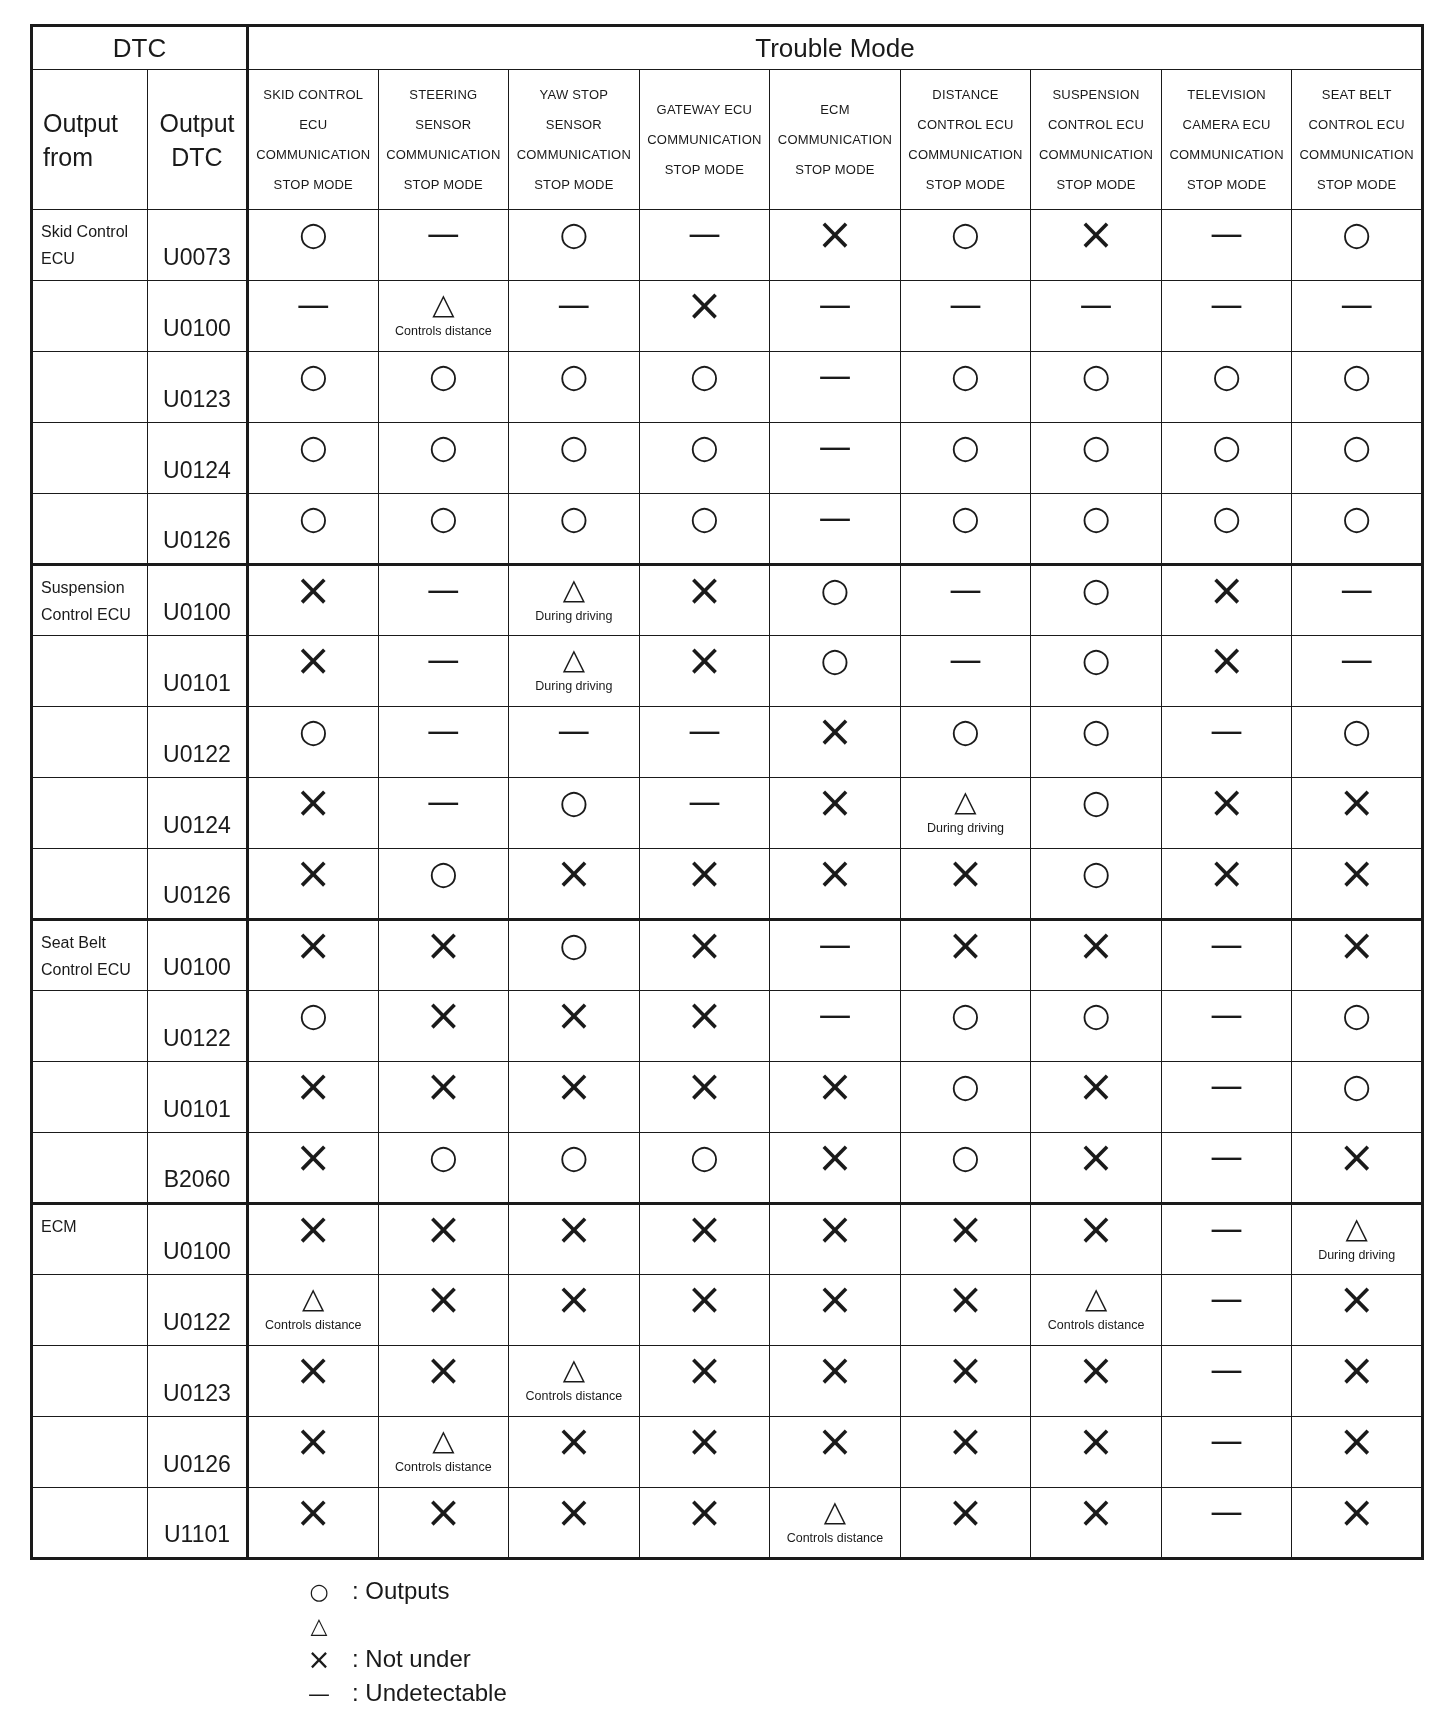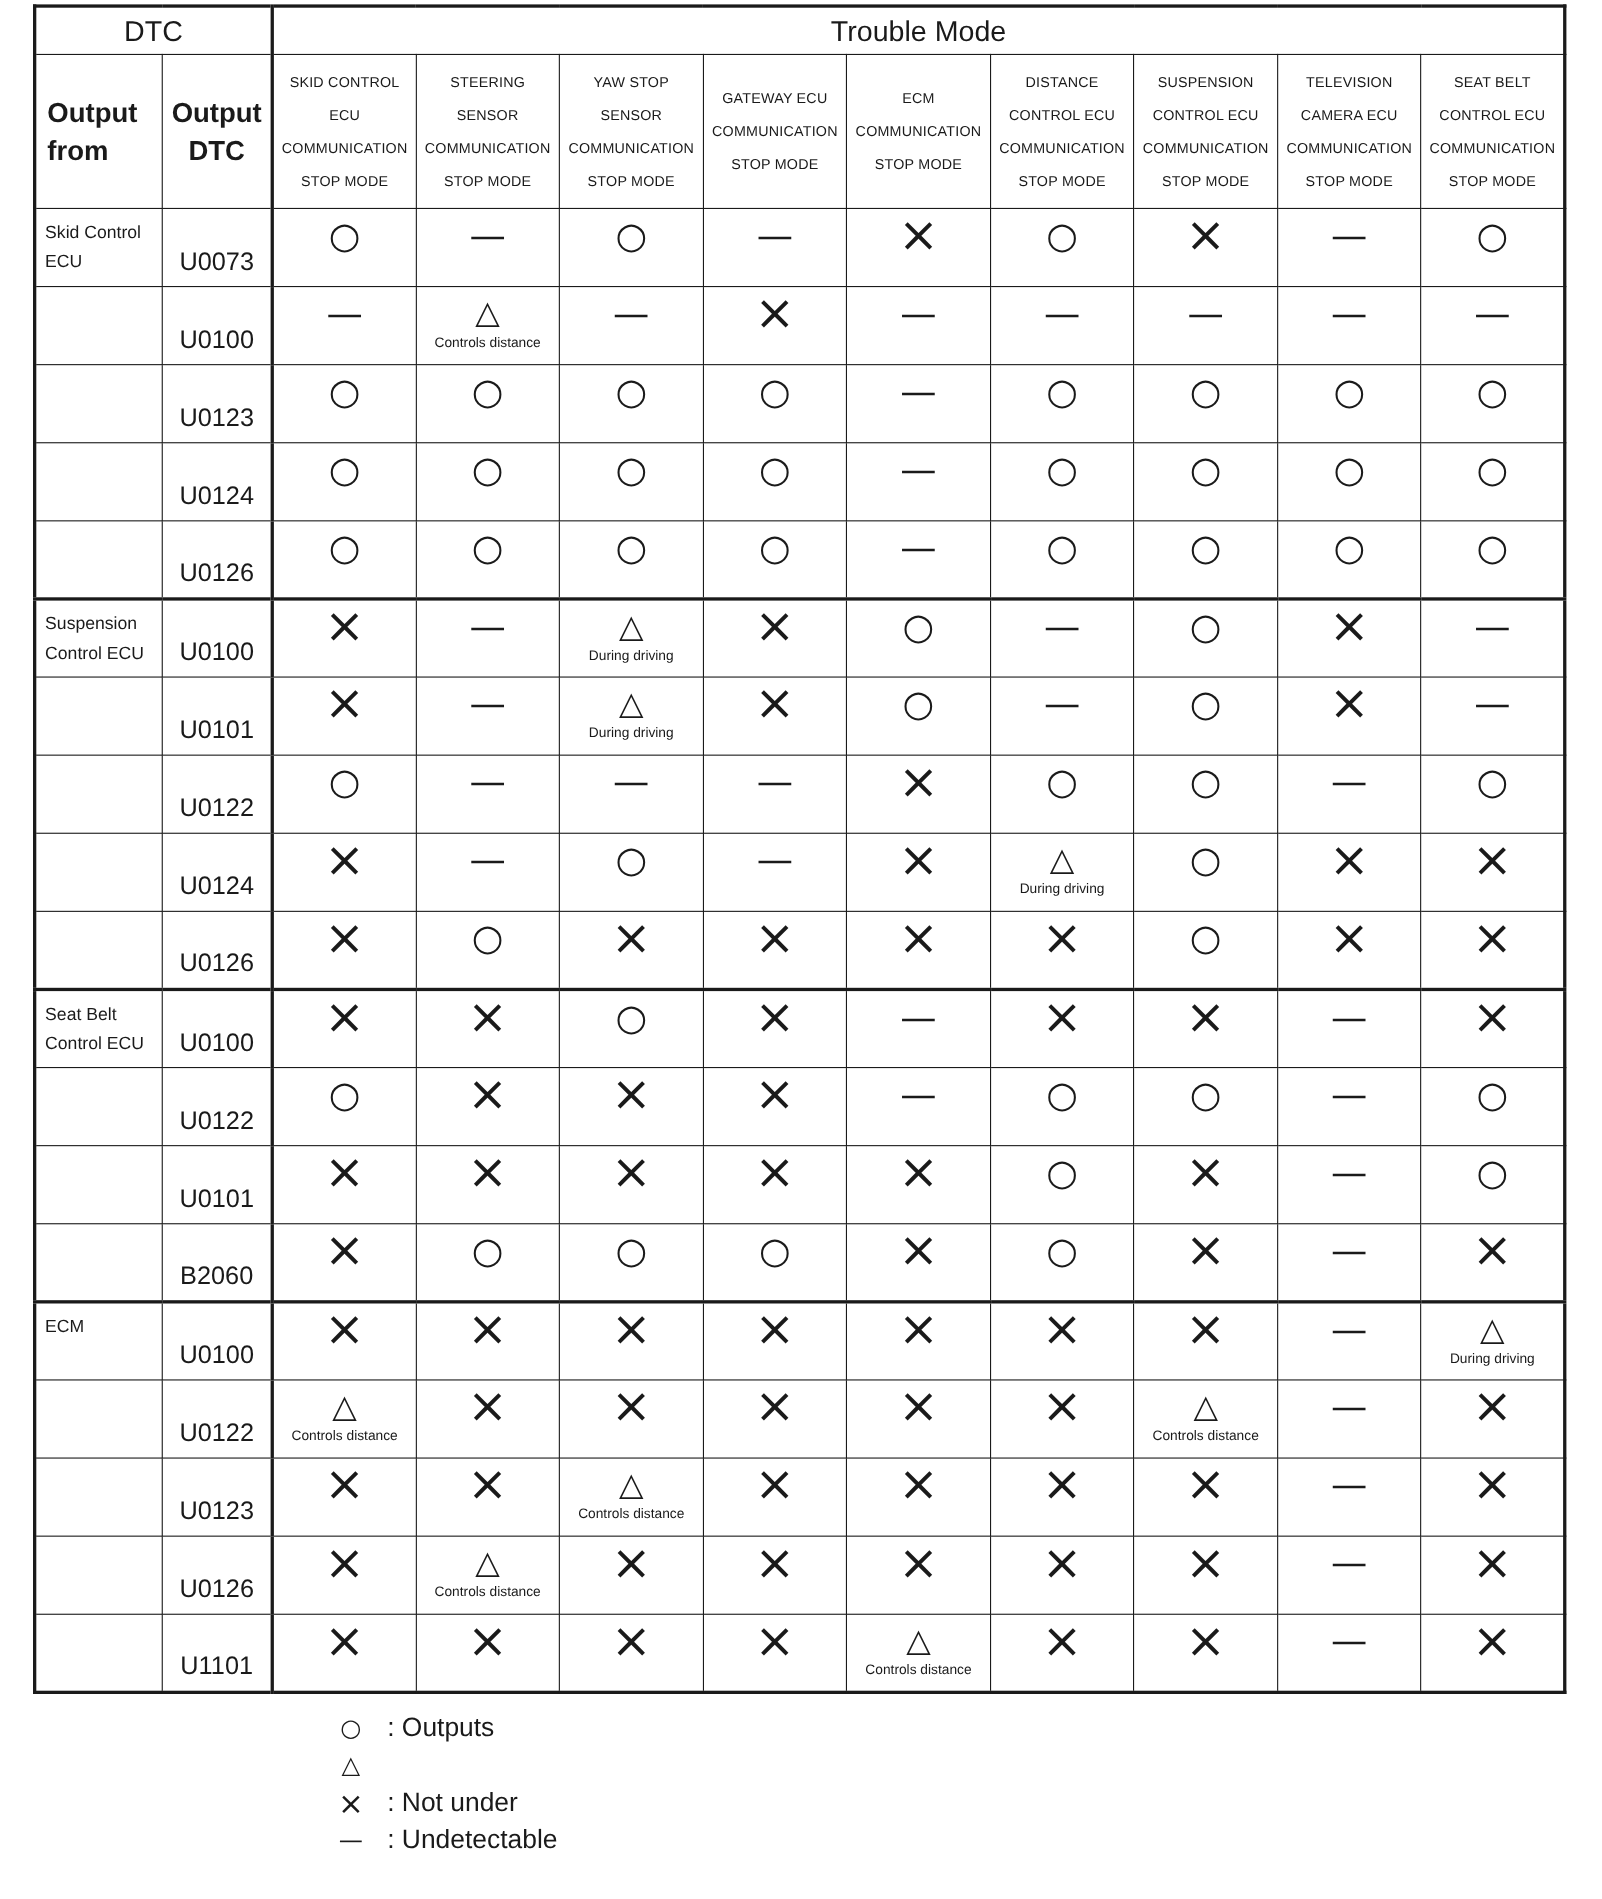--- a/index.html
+++ b/index.html
@@ -3,21 +3,21 @@
 <meta charset="utf-8">
 <style>
   * { box-sizing: border-box; margin: 0; padding: 0; }
   html, body { width: 1456px; background: #ffffff; }
   body {
     font-family: "Liberation Sans", sans-serif;
     color: #1a1a1a;
     height: 1726px;
     overflow: hidden;
   }
-  .page { padding: 4px 30px 0 30px; }
+  .page { padding: 24px 30px 0 30px; }
 
   table.dtc-table {
     border-collapse: collapse;
     table-layout: fixed;
     width: 1394px;
     border: 3px solid #1a1a1a;
   }
   th, td { border: 1px solid #1a1a1a; background: #fff; }
 
   col.c-from { width: 116px; }
@@ -28,21 +28,21 @@
     font-size: 26px;
     font-weight: normal;
     text-align: center;
     vertical-align: middle;
   }
   .thick-right { border-right-width: 3px; }
 
   .sub-head {
     height: 140px;
     font-size: 25px;
-    font-weight: bold;
+    font-weight: normal;
     vertical-align: middle;
     line-height: 34px;
   }
   .from-head { text-align: left; padding-left: 10px; }
   .dtc-head  { text-align: center; }
 
   .col-head {
     font-size: 13px;
     font-weight: normal;
     text-align: center;

